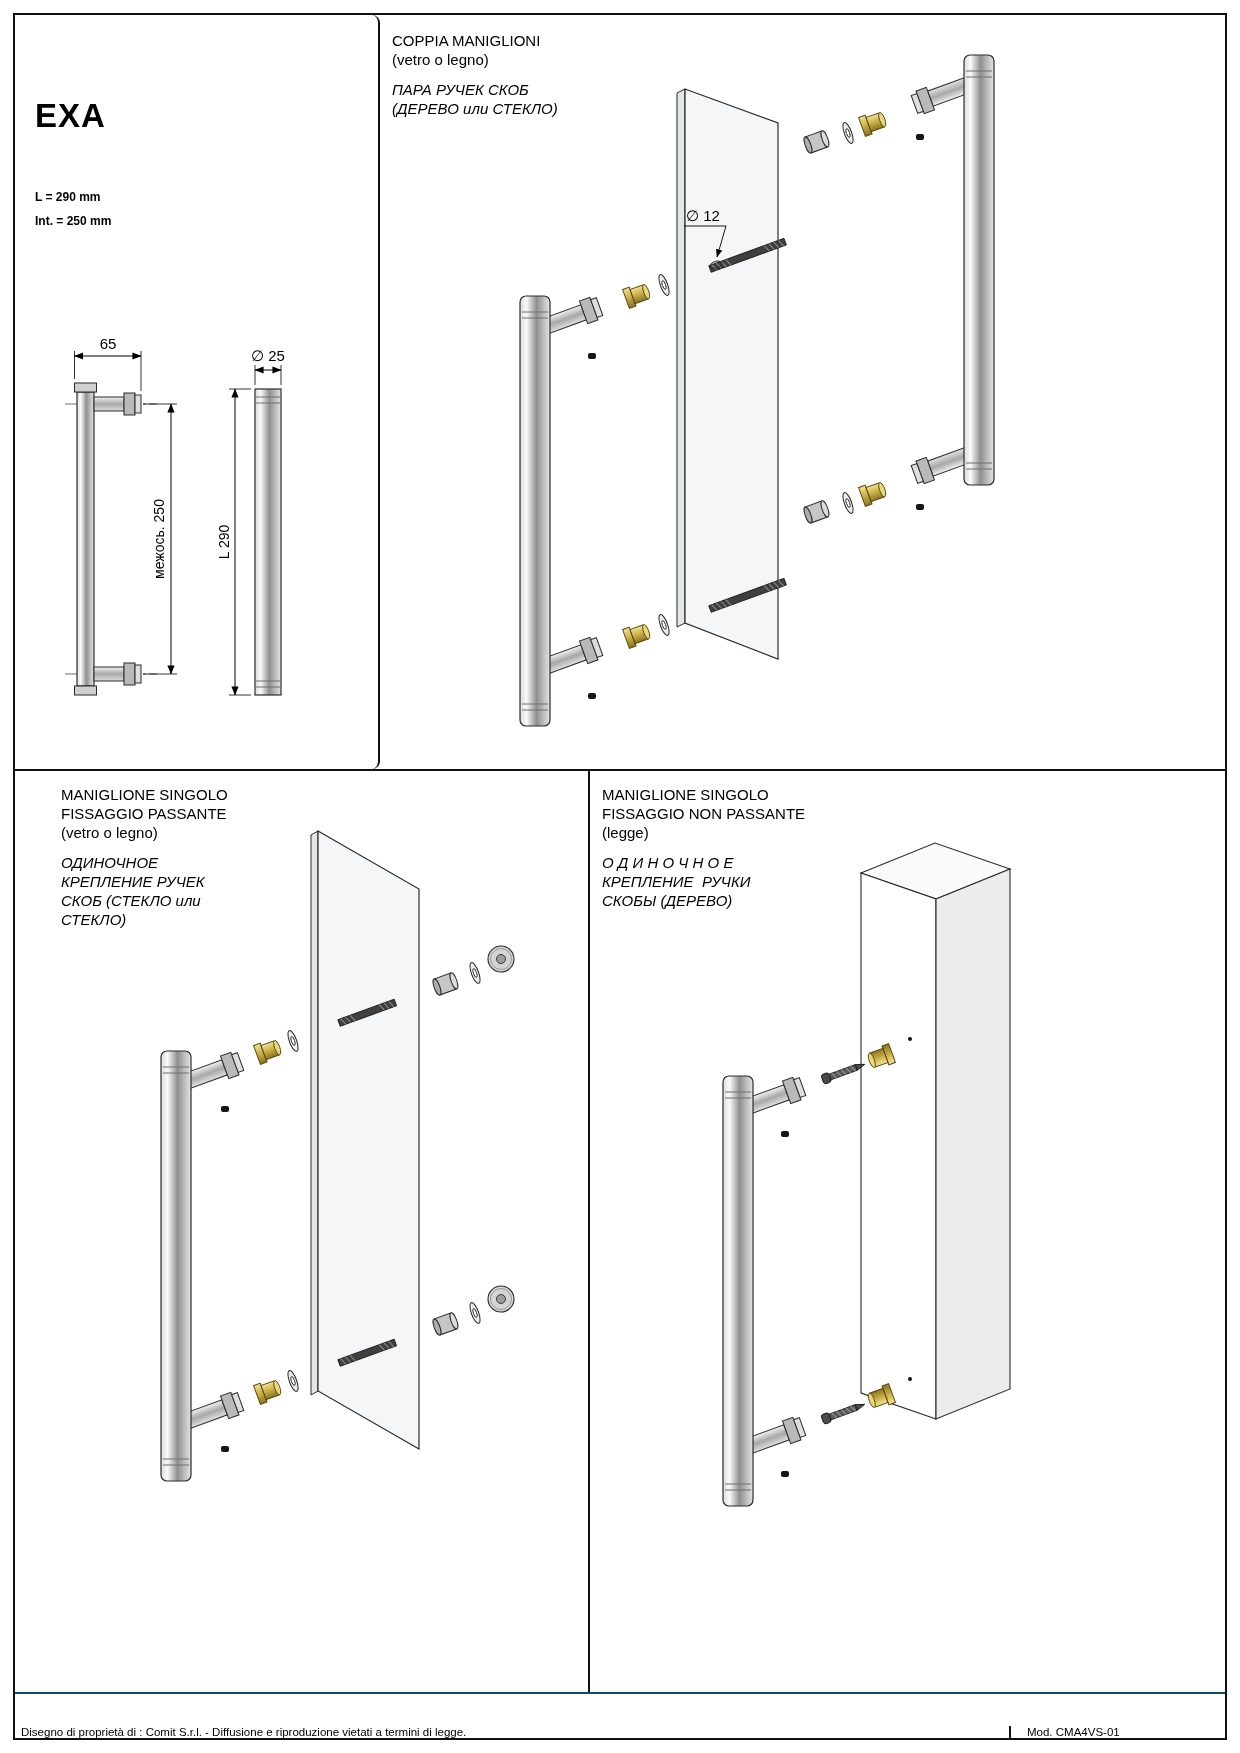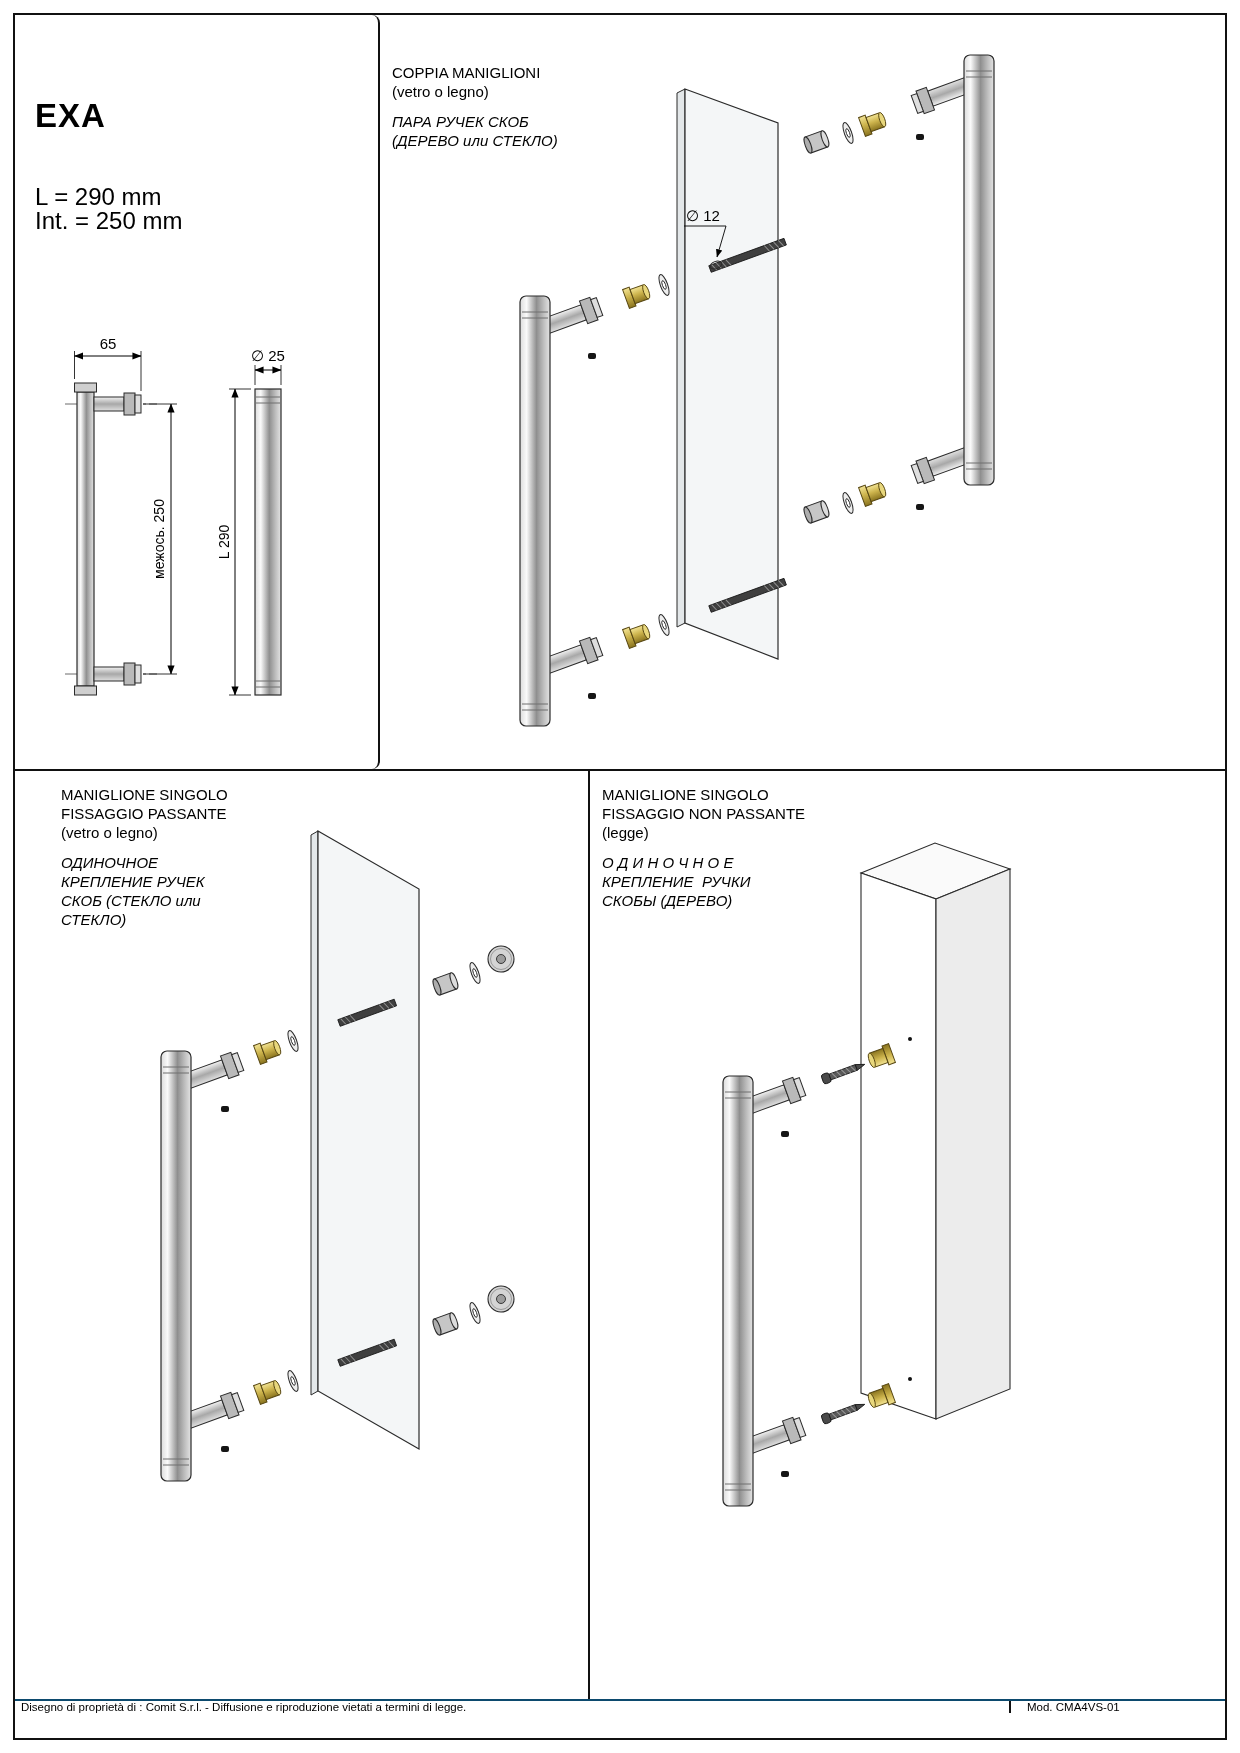--- a/index.html
+++ b/index.html
@@ -23,28 +23,28 @@
   .panel-product { width: 365px; border-right: 2px solid #111; border-radius: 8px; }
   .panel-pair { flex: 1; }
   .panel-through { width: 545px; border-right: 2px solid #111; }
   .panel-nonthrough { flex: 1; }
   .panel-svg { position: absolute; left: 0; top: 0; }
 
   .exa {
     position: absolute; left: 20px; top: 82px;
     font-size: 33px; font-weight: bold; letter-spacing: 1px;
   }
-  .specs { position: absolute; left: 20px; top: 170px; font-size: 24px; line-height: 24px; }
+  .specs { position: absolute; left: 20px; top: 170px; font-size: 12px; line-height: 24px; font-weight: bold; }
 
   .caption { position: absolute; font-size: 15px; line-height: 19px; }
   .block-title div { white-space: pre; }
   .block-sub { font-style: italic; margin-top: 11px; }
   .block-sub div { white-space: pre; }
 
-  .footer-bar { height: 37px; flex: 0 0 auto; display: flex; align-items: flex-start; font-size: 11.5px; }
+  .footer-bar { height: 44px; flex: 0 0 auto; display: flex; align-items: flex-end; font-size: 11.5px; }
   .footer-copy { flex: 1; display: flex; align-items: center; padding-left: 6px; }
   .footer-model { width: 216px; border-left: 2px solid #111; display: flex; align-items: center; padding-left: 16px; }
 
   svg text { font-family: "Liberation Sans", sans-serif; fill: #000; }
 </style>
 </head>
 <body>
 
 <svg width="0" height="0" style="position:absolute" aria-hidden="true">
   <defs>
@@ -176,21 +176,21 @@
         <g>
           <line x1="236" y1="374" x2="214" y2="374" stroke="#000" stroke-width="0.8"></line>
           <line x1="236" y1="680" x2="214" y2="680" stroke="#000" stroke-width="0.8"></line>
           <line x1="220" y1="374" x2="220" y2="680" stroke="#000" stroke-width="1" marker-start="url(#arrow)" marker-end="url(#arrow)"></line>
           <text font-size="14" text-anchor="middle" transform="translate(214 527) rotate(-90)">L 290</text>
         </g>
       </svg>
     </section>
 
     <section class="panel panel-pair">
-      <div class="caption" style="left:12px; top:16px;margin-top:32px;">
+      <div class="caption" style="left:12px; top:16px;">
         <div class="block-title">
           <div>COPPIA MANIGLIONI</div>
           <div>(vetro o legno)</div>
         </div>
         <div class="block-sub">
           <div>ПАРА РУЧЕК СКОБ</div>
           <div>(ДЕРЕВО или СТЕКЛО)</div>
         </div>
       </div>
 

